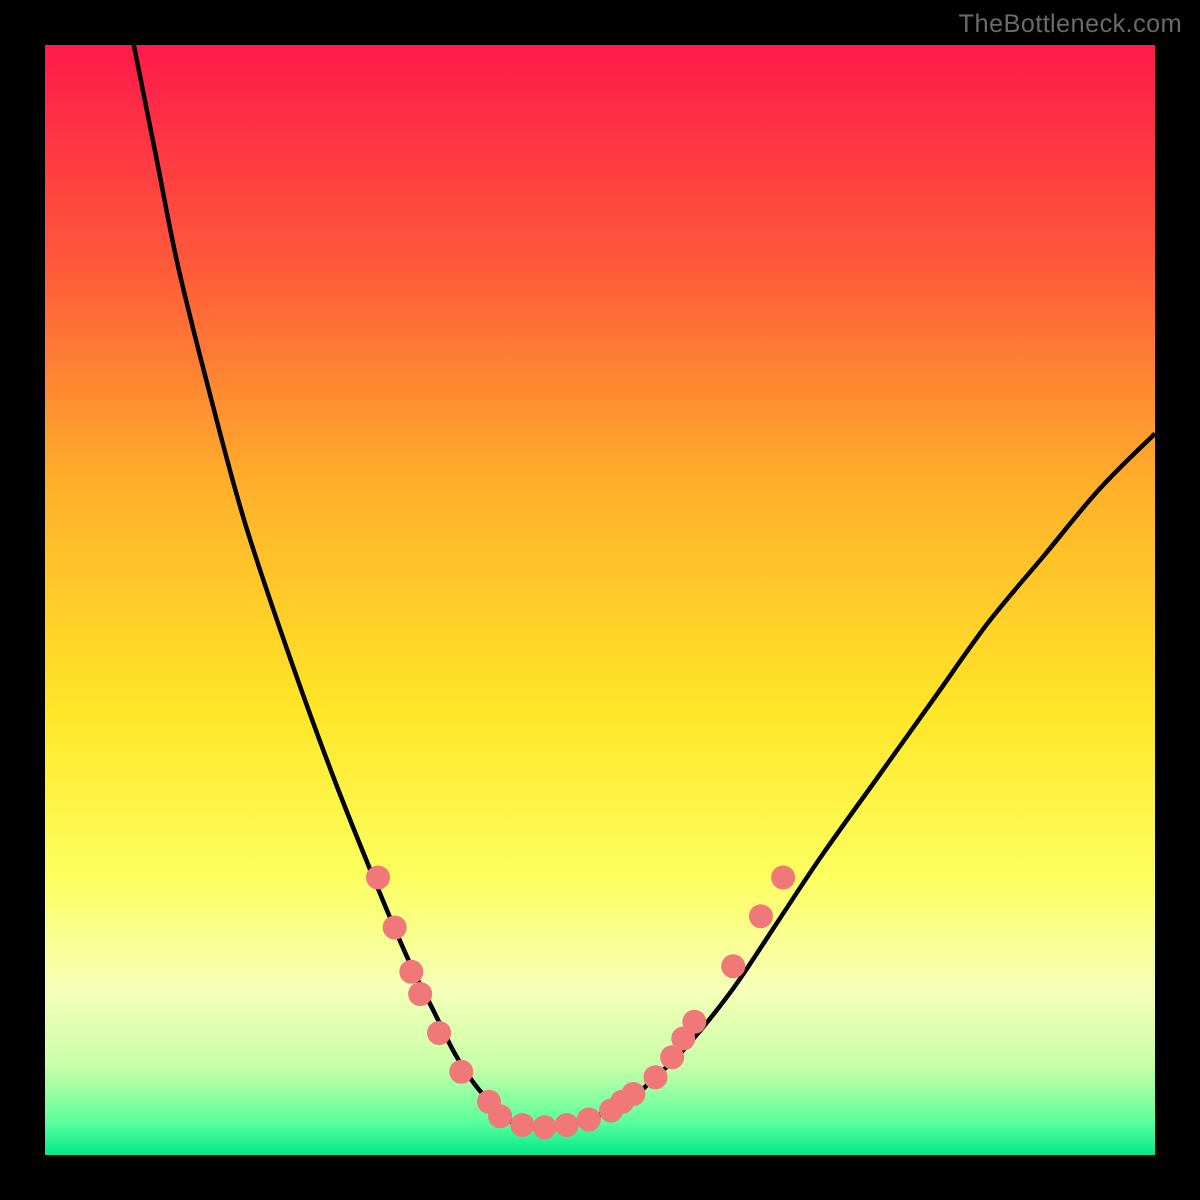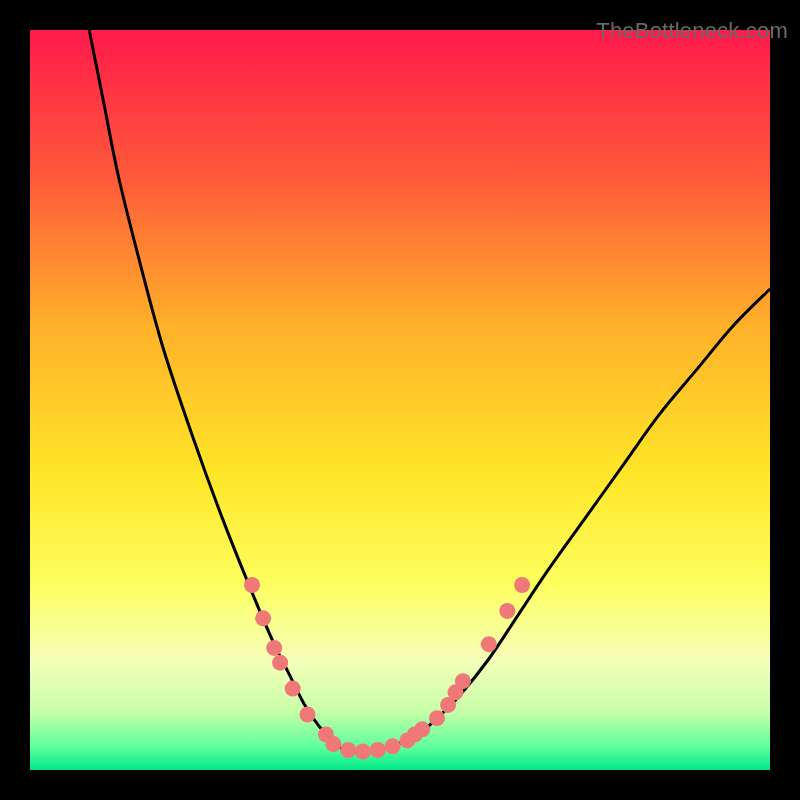--- a/index.html
+++ b/index.html
@@ -9,25 +9,24 @@
     height: 800px;
     background: #000;
     position: relative;
     font-family: Arial, sans-serif;
   }
   .watermark {
     position: absolute;
     top: 6px;
     right: 12px;
     color: #6a6a6a;
-    font-size: 22px;
+    font-size: 17px;
     font-weight: 500;
     z-index: 10;
     letter-spacing: 0.2px;
-    margin-top: 12px;
   }
   .plot {
     position: absolute;
     top: 30px;
     left: 30px;
     width: 740px;
     height: 740px;
   }
 </style>
 </head>

